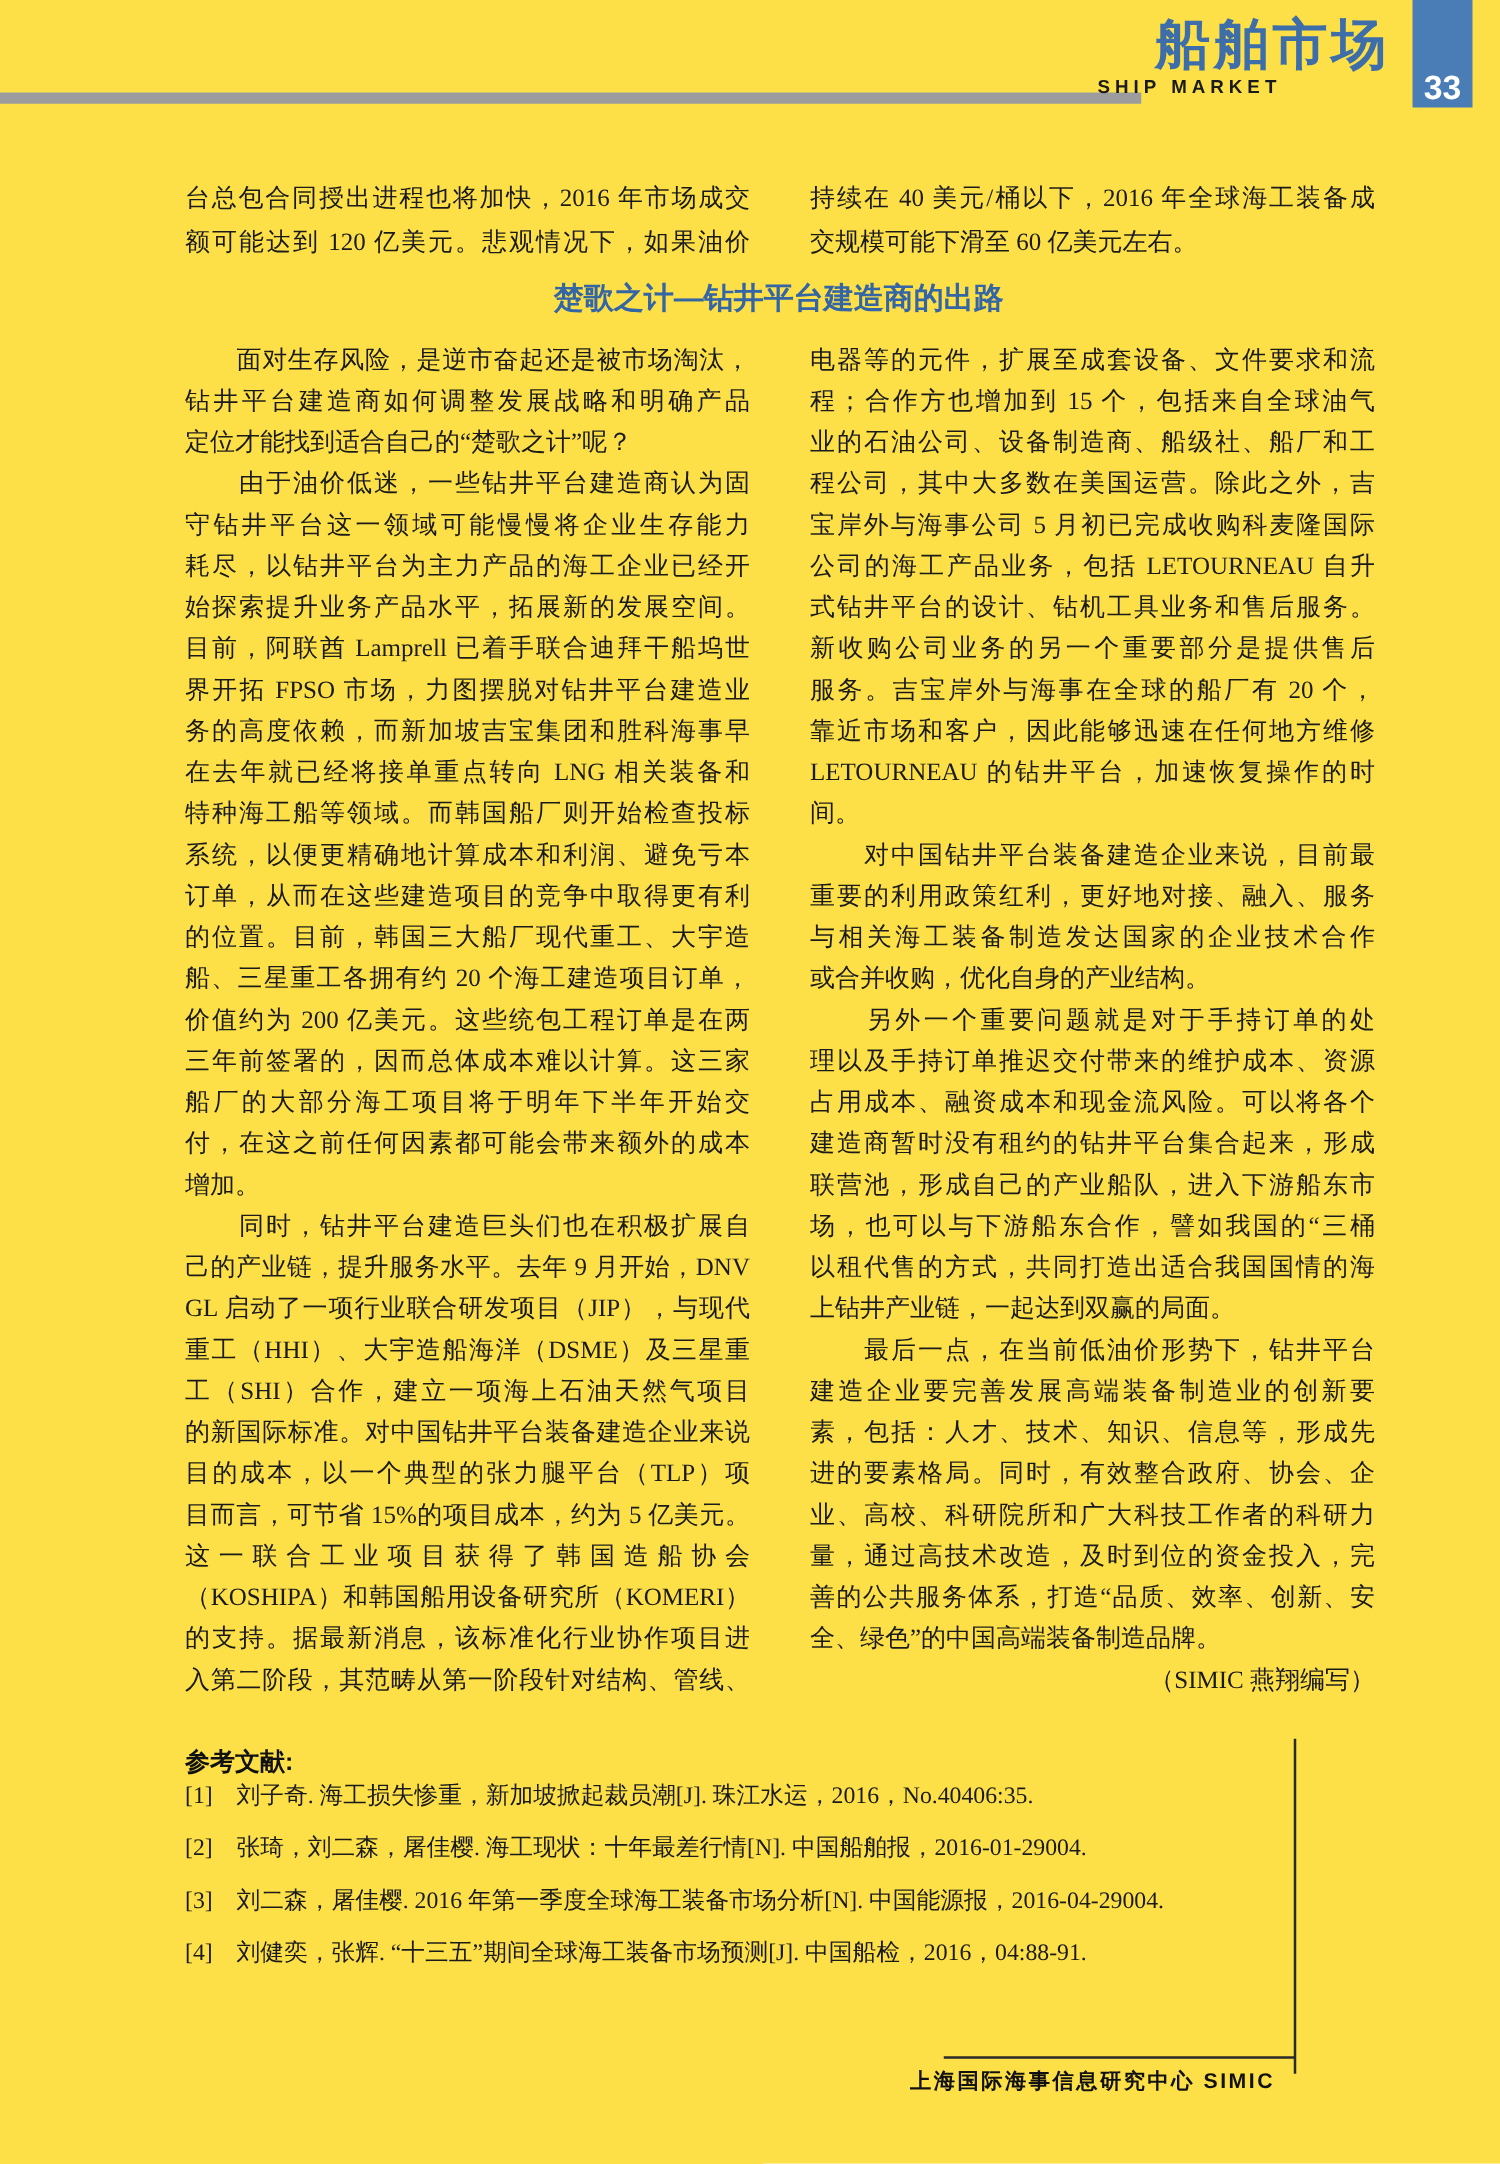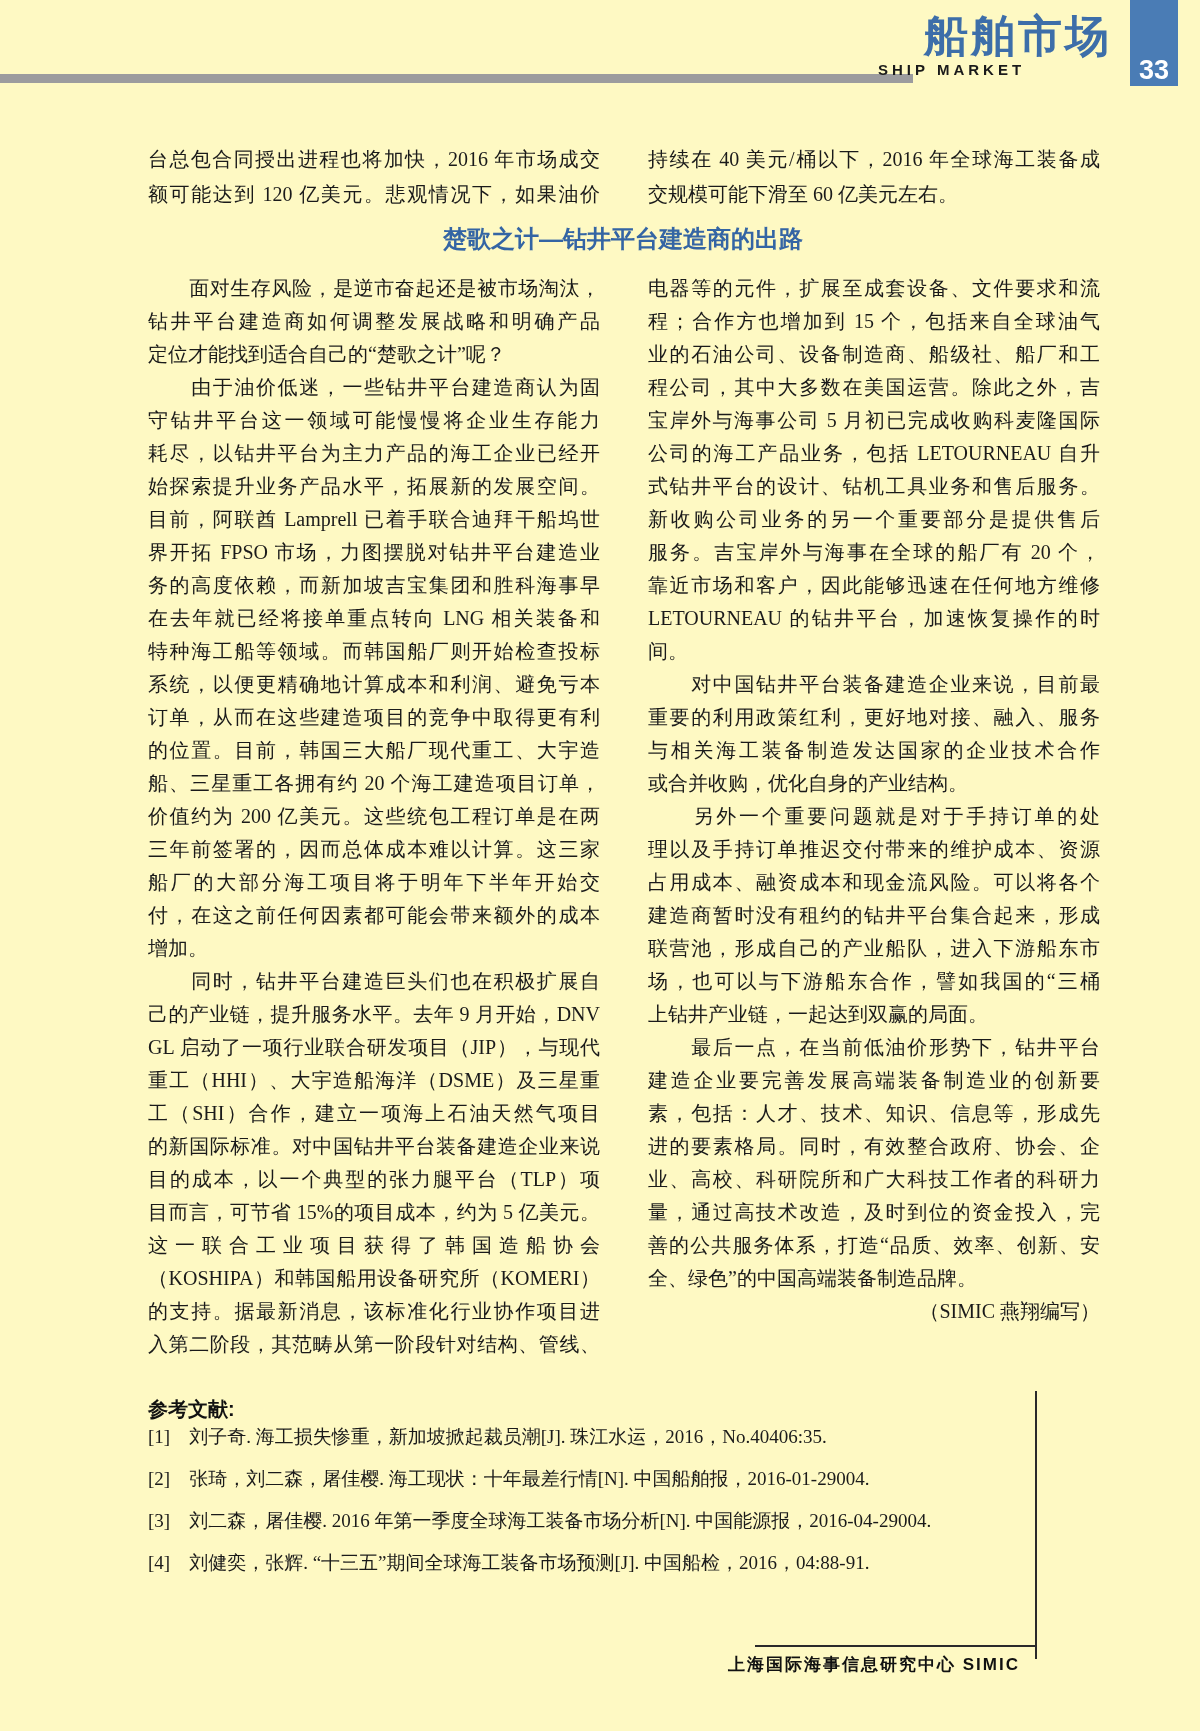--- a/index.html
+++ b/index.html
@@ -1,17 +1,17 @@
 <!DOCTYPE html>
 <html><head>
 <meta charset="utf-8">
 <style>
   html,body{margin:0;padding:0;background:#ffffff;}
   .page{
-    position:relative;width:1200px;height:1731px;background:#fef9c3;
+    position:relative;width:1200px;height:1731px;background:#fde047;
     font-family:"Liberation Serif","DejaVu Serif",serif;color:#1a1a1a;
     overflow:hidden;
   }
   
   .gray-bar{position:absolute;left:0;top:74px;width:913px;height:9px;background:#9c9c9e;}
   .title-cn{
     position:absolute;left:878px;top:12px;width:280px;text-align:center;
     font-family:"Liberation Sans","DejaVu Sans",sans-serif;font-weight:bold;
     font-size:44px;line-height:48px;color:#3d6ea9;letter-spacing:3px;
   }
@@ -139,20 +139,21 @@
       <div class="line">　　对中国钻井平台装备建造企业来说，目前最</div>
       <div class="line">重要的利用政策红利，更好地对接、融入、服务</div>
       <div class="line">与相关海工装备制造发达国家的企业技术合作</div>
       <div class="line end">或合并收购，优化自身的产业结构。</div>
       <div class="line">　　另外一个重要问题就是对于手持订单的处</div>
       <div class="line">理以及手持订单推迟交付带来的维护成本、资源</div>
       <div class="line">占用成本、融资成本和现金流风险。可以将各个</div>
       <div class="line">建造商暂时没有租约的钻井平台集合起来，形成</div>
       <div class="line">联营池，形成自己的产业船队，进入下游船东市</div>
       <div class="line">场，也可以与下游船东合作，譬如我国的“三桶油”，</div>
+      <div class="line">以租代售的方式，共同打造出适合我国国情的海</div>
       <div class="line end">上钻井产业链，一起达到双赢的局面。</div>
       <div class="line">　　最后一点，在当前低油价形势下，钻井平台</div>
       <div class="line">建造企业要完善发展高端装备制造业的创新要</div>
       <div class="line">素，包括：人才、技术、知识、信息等，形成先</div>
       <div class="line">进的要素格局。同时，有效整合政府、协会、企</div>
       <div class="line">业、高校、科研院所和广大科技工作者的科研力</div>
       <div class="line">量，通过高技术改造，及时到位的资金投入，完</div>
       <div class="line">善的公共服务体系，打造“品质、效率、创新、安</div>
       <div class="line end">全、绿色”的中国高端装备制造品牌。</div>
       <div class="line end right">（SIMIC 燕翔编写）</div>

